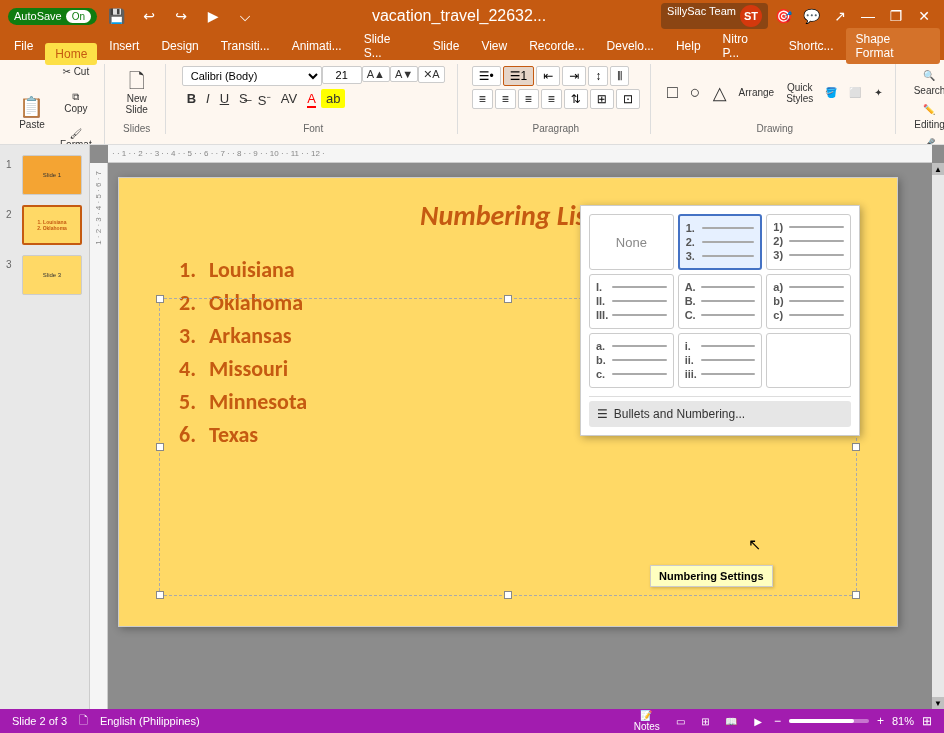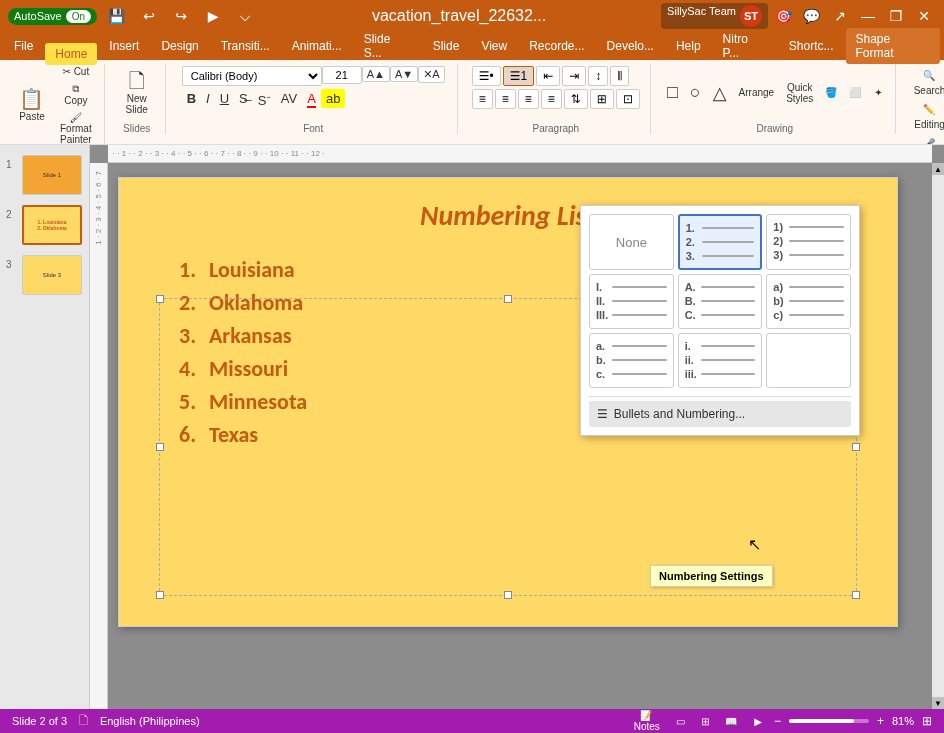--- a/index.html
+++ b/index.html
@@ -513,21 +513,21 @@
 </div>
 
 <div class="ribbon" style="height:85px; overflow:hidden;">
 
   <div class="ribbon-group">
     <div class="ribbon-group-content">
       <button class="ribbon-btn">
         <span class="icon">📋</span>
         <span>Paste</span>
       </button>
-      <div style="display:flex;flex-direction:column;gap:2px;">
+      <div style="display:flex;flex-direction:column;gap:10px;">
         <button class="ribbon-btn-small">✂ Cut</button>
         <button class="ribbon-btn-small">⧉ Copy</button>
         <button class="ribbon-btn-small">🖌 Format Painter</button>
       </div>
     </div>
 
   </div>
 
   <div class="ribbon-group">
     <div class="ribbon-group-content">

